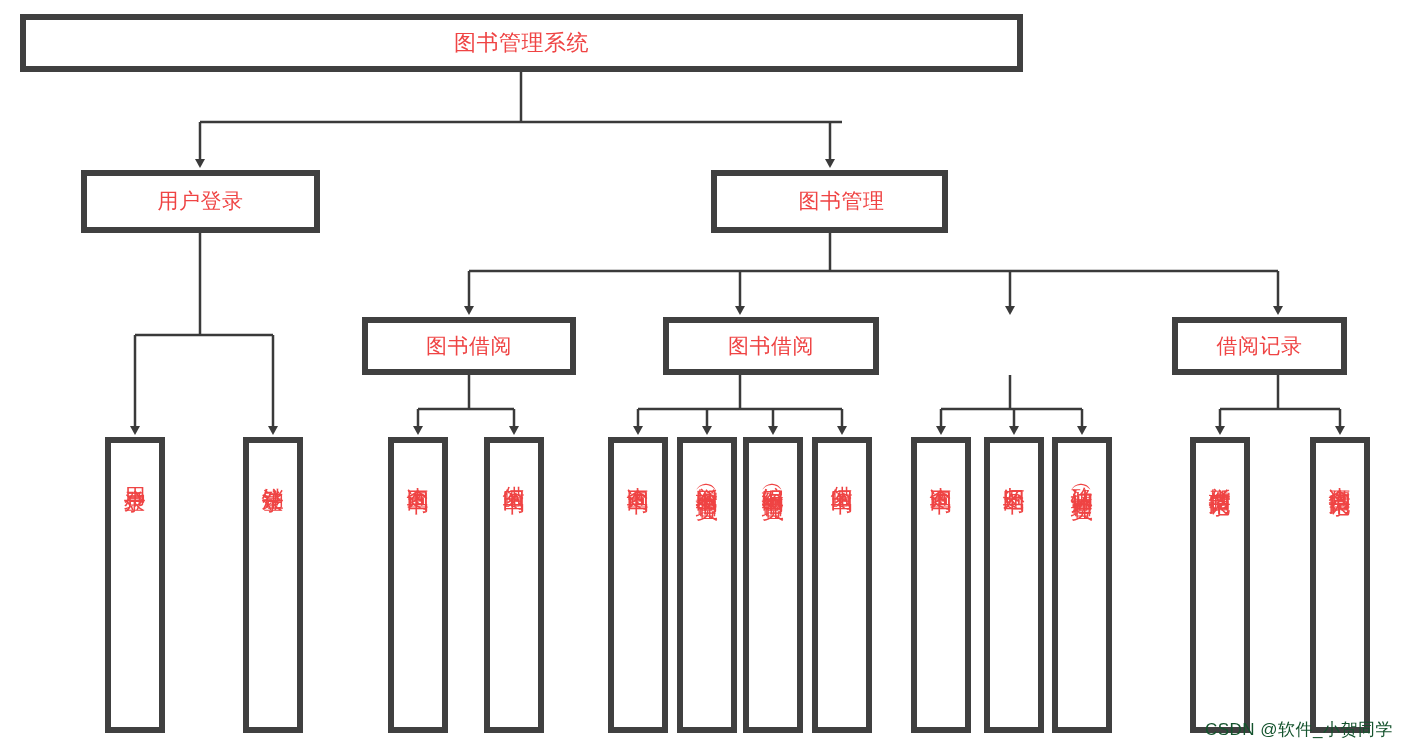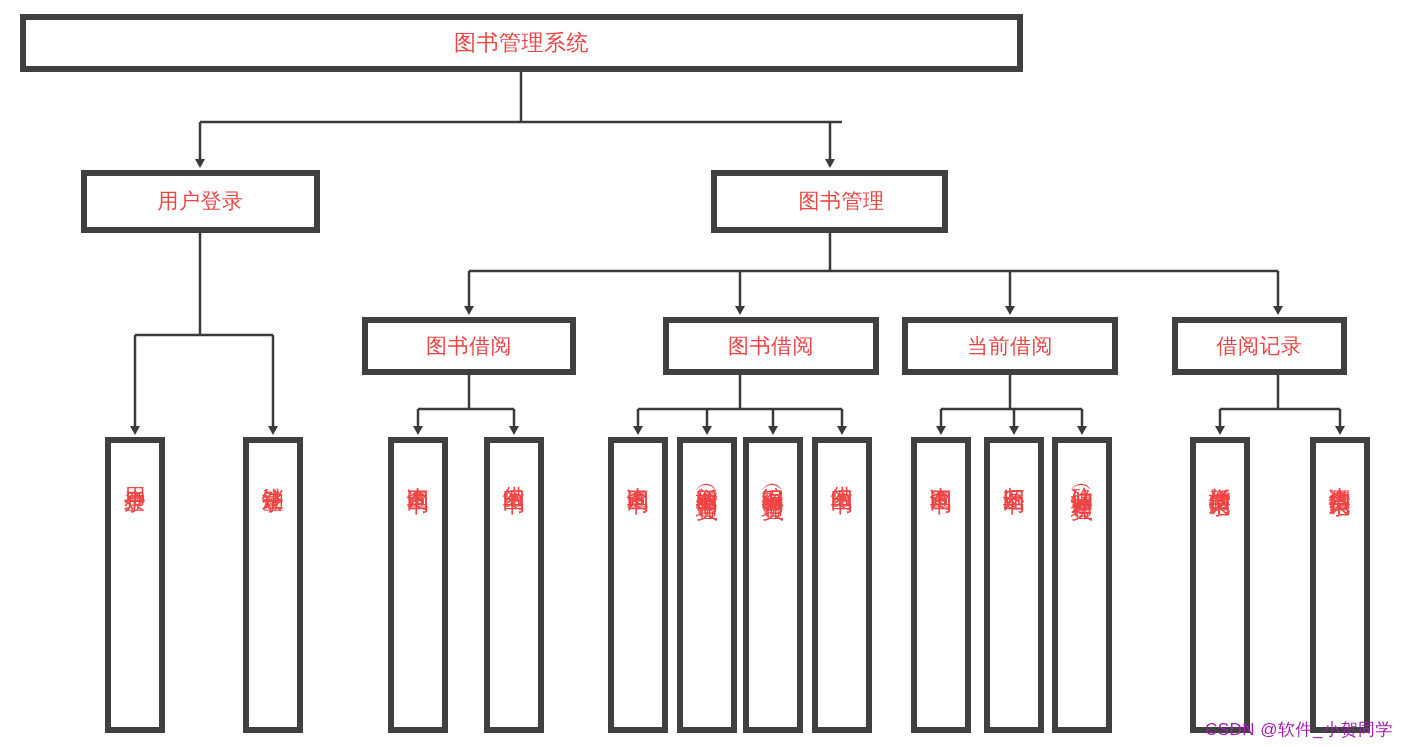--- a/index.html
+++ b/index.html
@@ -56,21 +56,21 @@
     text-align: left;
   }
   .node.root .label {
     font-size: 22px;
   }
   #watermark {
     position: absolute;
     right: 12px;
     bottom: 6px;
     font-size: 17px;
-    color: #a21caf;
+    color: #14532d;
     letter-spacing: 0.5px;
     white-space: nowrap;
   }
 </style>
 </head>
 <body>
 
 <div id="diagram-root">
 
   <svg class="connectors" viewBox="0 0 1405 747" xmlns="http://www.w3.org/2000/svg">
@@ -133,23 +133,20 @@
   <div class="node" style="left:711px; top:170px; width:237px; height:63px;padding-left:24px;">
     <span class="label">图书管理</span>
   </div>
 
   <div class="node" style="left:362px; top:317px; width:214px; height:58px;">
     <span class="label">图书借阅</span>
   </div>
   <div class="node" style="left:632px; top:317px; width:216px; height:58px;margin-left:31px;">
     <span class="label">图书借阅</span>
   </div>
-  <div class="node" style="left:902px; top:317px; width:216px; height:58px;">
-    <span class="label">当前借阅</span>
-  </div>
   <div class="node" style="left:1172px; top:317px; width:175px; height:58px;">
     <span class="label">借阅记录</span>
   </div>
 
   <div class="node vertical" style="left:105px; top:437px; width:60px; height:296px;">
     <span class="label">用户登录</span>
   </div>
   <div class="node vertical" style="left:243px; top:437px; width:60px; height:296px;">
     <span class="label">注销登录</span>
   </div>

